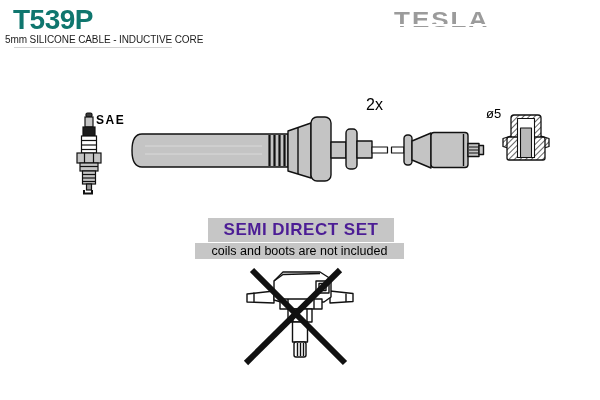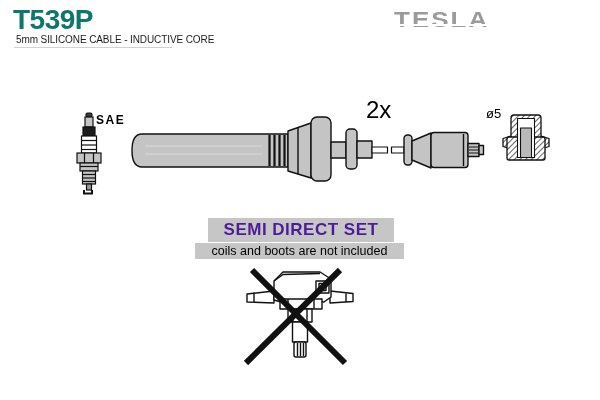--- a/index.html
+++ b/index.html
@@ -3,32 +3,32 @@
 <meta charset="utf-8">
 <style>
   html,body{margin:0;padding:0;}
   body{
     width:600px;height:400px;position:relative;background:#fff;
     font-family:"Liberation Sans", sans-serif;color:#000;overflow:hidden;
   }
   .abs{position:absolute;}
   
   .part-number{left:13px;top:4px;font-size:28px;font-weight:bold;letter-spacing:-0.5px;color:#0f766e;}
-  .subtitle{left:16px;top:34px;font-size:10px;letter-spacing:-0.1px;color:#1c1c1c;white-space:nowrap;}
+  .subtitle{left:5px;top:34px;font-size:10px;letter-spacing:-0.1px;color:#1c1c1c;white-space:nowrap;}
   .subtitle-rule{left:14px;top:47px;width:158px;height:1px;background:#d2d2d2;}
   .brand-logo{left:394px;top:7px;width:100px;height:30px;}
   .brand-text{
     position:absolute;left:0;top:0;font-size:26px;font-weight:bold;letter-spacing:2px;
     color:#9b9b9b;transform:scaleY(0.82);transform-origin:top left;white-space:nowrap;
   }
   .brand-stripe{position:absolute;left:-2px;width:99px;height:2px;background:#ffffff;}
   .s1{top:17px}.s2{top:22px}.s3{top:27px}
   
   .lbl-sae{left:96px;top:113px;font-size:12px;font-weight:600;letter-spacing:1.5px;}
-  .lbl-qty{left:366px;top:96px;font-size:24px;font-weight:400;}
+  .lbl-qty{left:366px;top:96px;font-size:16px;font-weight:400;}
   .lbl-dia{left:486px;top:106px;font-size:13px;}
   
   .notice-title{
     left:208px;top:218px;width:186px;height:24px;background:#c6c6c6;
     display:flex;align-items:center;justify-content:center;
     font-size:17px;letter-spacing:0.5px;color:#4c1d95;font-weight:bold;
   }
   .notice-note{
     left:195px;top:243px;width:209px;height:16px;background:#c6c6c6;
     display:flex;align-items:center;justify-content:center;

